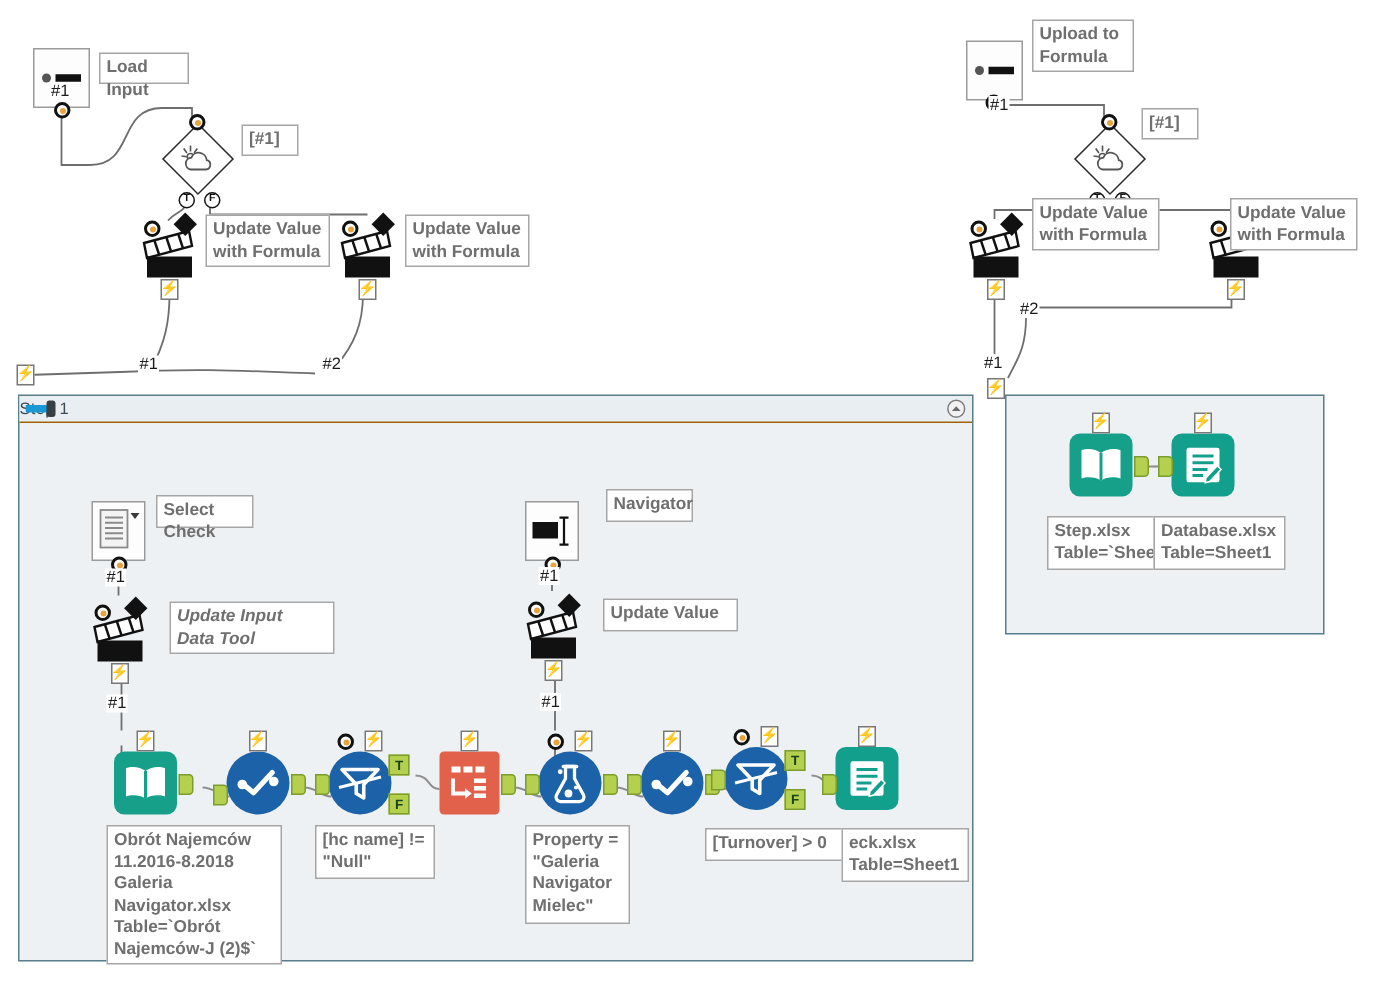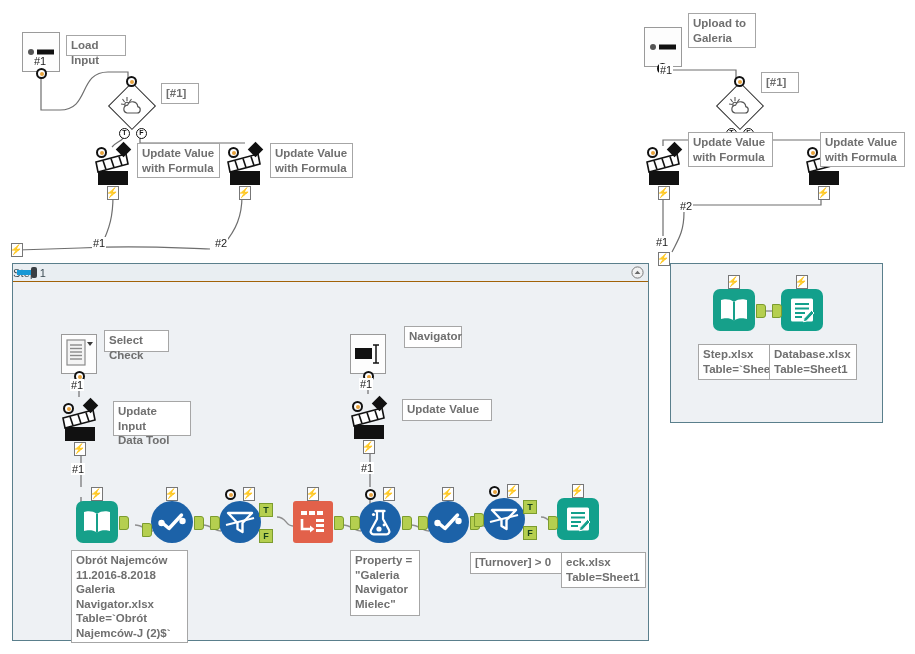--- a/index.html
+++ b/index.html
@@ -256,21 +256,21 @@
   <div class="node" style="left:644px;top:27px;">
     <div class="sqtool">
       <svg width="36" height="38" viewBox="0 0 36 38">
         <circle cx="8" cy="19" r="3" fill="#555"></circle>
         <rect x="14" y="16.5" width="17" height="5" fill="#111"></rect>
       </svg>
     </div>
     <div class="anchor-q" style="left:13px;top:36px;"></div>
   </div>
   <div class="anno" style="left:688px;top:13px;width:68px;height:35px;">Upload to
-Galeria</div>
+Formula</div>
   <div class="conn-num" style="left:659px;top:64px;">#1</div>
 
   <div class="diamond-wrap" style="left:716px;top:82px;">
     <div class="diamond" style="margin:7px 0 0 7px;"></div>
     <div class="diamond-inner">
       <svg width="26" height="22" viewBox="0 0 26 22">
         <g stroke="#555" stroke-width="1.1" fill="none">
           <line x1="8" y1="2" x2="8" y2="6"></line>
           <line x1="3.5" y1="4" x2="5.6" y2="7"></line>
           <line x1="12.5" y1="4" x2="10.4" y2="7"></line>
@@ -381,21 +381,21 @@
             <line x1="9" y1="16.5" x2="12" y2="25.5"></line>
             <line x1="17" y1="14.5" x2="20" y2="23.5"></line>
             <line x1="25" y1="12.5" x2="28" y2="21.5"></line>
           </g>
           <rect x="4" y="27" width="30" height="14" fill="#111"></rect>
         </svg>
         <div class="anchor-q" style="left:2px;top:3px;"></div>
         <div class="anchor-diamond" style="left:24px;top:0px;"></div>
         <div class="lightning" style="left:13px;top:42px;">⚡</div>
       </div>
-      <div class="anno" style="left:100px;top:119px;width:78px;height:35px;">Update Input
+      <div class="anno" style="left:100px;top:119px;width:110px;height:35px;font-style:italic;">Update Input
 Data Tool</div>
       <div class="conn-num" style="left:58px;top:181px;">#1</div>
 
       <div class="node" style="left:337px;top:52px;">
         <div class="sqtool" style="width:36px;height:40px;">
           <svg width="34" height="38" viewBox="0 0 34 38">
             <rect x="4" y="13" width="17" height="11" fill="#111"></rect>
             <g stroke="#111" stroke-width="1.5">
               <line x1="25" y1="10" x2="25" y2="28"></line>
               <line x1="22" y1="10" x2="28" y2="10"></line>
@@ -462,20 +462,22 @@
             <path d="M3 4 L27 4 L17.5 14 L17.5 23 L12.5 20 L12.5 14 Z" fill="none" stroke="#fff" stroke-width="2.4" stroke-linejoin="round"></path>
             <line x1="1" y1="16" x2="29" y2="9" stroke="#fff" stroke-width="2"></line>
           </svg>
         </div>
         <div class="anchor-q" style="left:6px;top:-12px;"></div>
         <div class="lightning" style="left:24px;top:-14px;">⚡</div>
         <div class="port left" style="left:-9px;top:15px;"></div>
         <div class="tfport" style="left:40px;top:2px;">T</div>
         <div class="tfport" style="left:40px;top:28px;">F</div>
       </div>
+      <div class="anno" style="left:197px;top:268px;width:80px;height:36px;">[hc name] !=
+"Null"</div>
 
       <div class="node" style="left:280px;top:219px;">
         <div class="orsq" style="left:0;top:0;">
           <svg width="30" height="28" viewBox="0 0 30 28">
             <g fill="#fff">
               <rect x="3" y="3" width="6" height="4"></rect>
               <rect x="11" y="3" width="6" height="4"></rect>
               <rect x="19" y="3" width="6" height="4"></rect>
               <rect x="18" y="11" width="8" height="3"></rect>
               <rect x="18" y="16" width="8" height="3"></rect>

